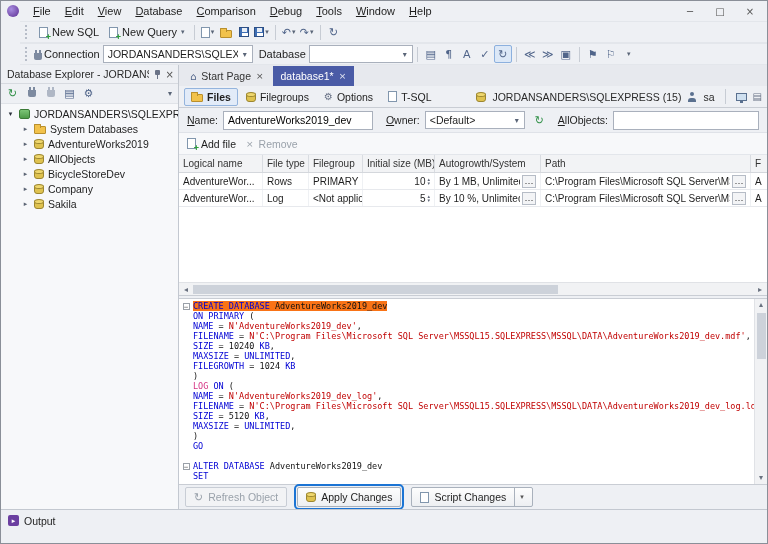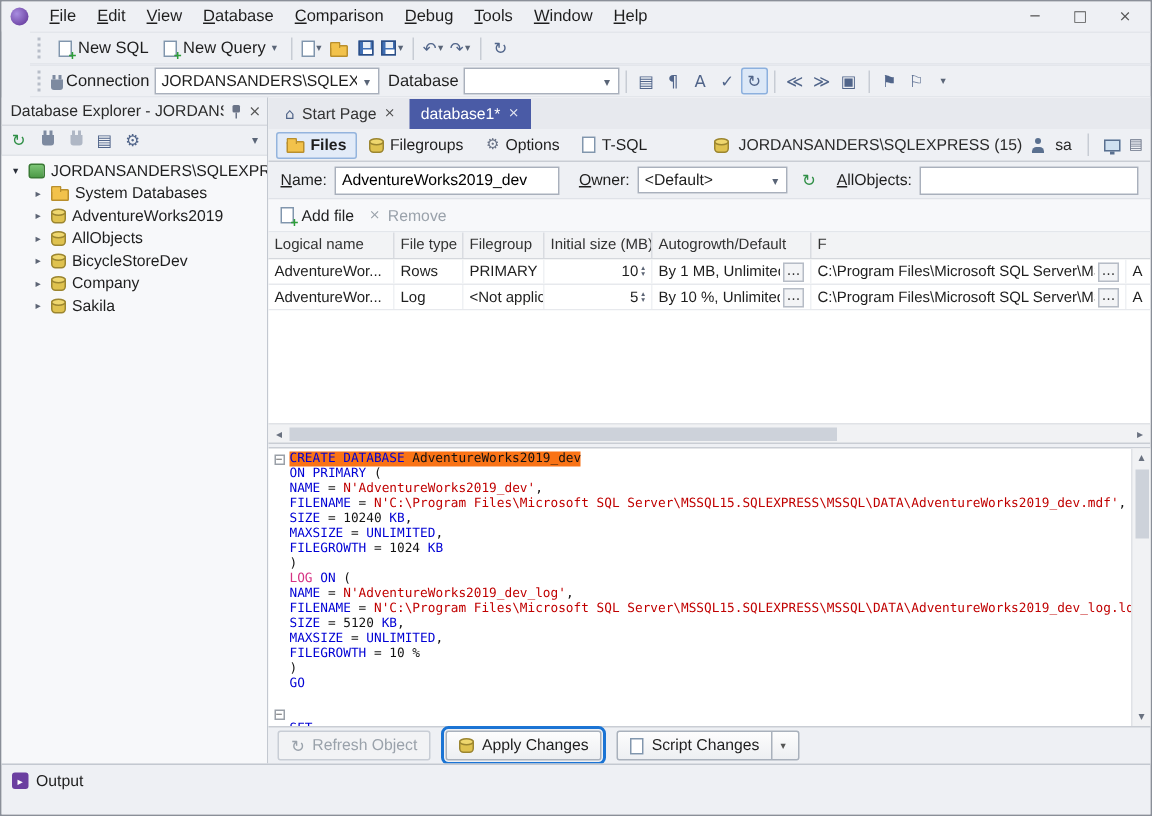--- a/index.html
+++ b/index.html
@@ -394,21 +394,22 @@
           <span>Remove</span>
         </div>
       </div>
 
       <div class="grid">
         <div class="grid-header">
           <span class="gh c-logical">Logical name</span>
           <span class="gh c-type">File type</span>
           <span class="gh c-fg">Filegroup</span>
           <span class="gh c-size">Initial size (MB)</span>
-          <span class="gh c-auto">Autogrowth/Default</span>
+          <span class="gh c-auto">Autogrowth/System</span>
+          <span class="gh c-path">Path</span>
           <span class="gh c-clip">F</span>
         </div>
         <div>
 
         <div class="grid-row">
               <span class="gc c-logical">AdventureWor...</span>
               <span class="gc c-type">Rows</span>
               <span class="gc c-fg">PRIMARY</span>
               <span class="gc c-size">
                 <span>10</span>
@@ -467,25 +468,24 @@
             <div class="cl"><span class="fold"></span><span><span class="tok-k">FILENAME</span><span class="tok-p"> = </span><span class="tok-s">N'C:\Program Files\Microsoft SQL Server\MSSQL15.SQLEXPRESS\MSSQL\DATA\AdventureWorks2019_dev.mdf'</span><span class="tok-p">,</span></span></div>
             <div class="cl"><span class="fold"></span><span><span class="tok-k">SIZE</span><span class="tok-p"> = 10240 </span><span class="tok-k">KB</span><span class="tok-p">,</span></span></div>
             <div class="cl"><span class="fold"></span><span><span class="tok-k">MAXSIZE</span><span class="tok-p"> = </span><span class="tok-k">UNLIMITED</span><span class="tok-p">,</span></span></div>
             <div class="cl"><span class="fold"></span><span><span class="tok-k">FILEGROWTH</span><span class="tok-p"> = 1024 </span><span class="tok-k">KB</span></span></div>
             <div class="cl"><span class="fold"></span><span><span class="tok-p">)</span></span></div>
             <div class="cl"><span class="fold"></span><span><span class="tok-m">LOG</span><span class="tok-p"> </span><span class="tok-k">ON</span><span class="tok-p"> (</span></span></div>
             <div class="cl"><span class="fold"></span><span><span class="tok-k">NAME</span><span class="tok-p"> = </span><span class="tok-s">N'AdventureWorks2019_dev_log'</span><span class="tok-p">,</span></span></div>
             <div class="cl"><span class="fold"></span><span><span class="tok-k">FILENAME</span><span class="tok-p"> = </span><span class="tok-s">N'C:\Program Files\Microsoft SQL Server\MSSQL15.SQLEXPRESS\MSSQL\DATA\AdventureWorks2019_dev_log.ldf'</span></span></div>
             <div class="cl"><span class="fold"></span><span><span class="tok-k">SIZE</span><span class="tok-p"> = 5120 </span><span class="tok-k">KB</span><span class="tok-p">,</span></span></div>
             <div class="cl"><span class="fold"></span><span><span class="tok-k">MAXSIZE</span><span class="tok-p"> = </span><span class="tok-k">UNLIMITED</span><span class="tok-p">,</span></span></div>
-            <div class="cl"><span class="fold"></span><span><span class="tok-k">FILEGROWTH</span><span class="tok-p"> = 10 %</span></span></div>
             <div class="cl"><span class="fold"></span><span><span class="tok-p">)</span></span></div>
             <div class="cl"><span class="fold"></span><span><span class="tok-k">GO</span></span></div>
             <div class="cl"><span class="fold"></span><span></span></div>
-            <div class="cl"><span class="fold"><span class="fold-box g">−</span></span></div>
+            <div class="cl"><span class="fold"><span class="fold-box g">−</span></span><span><span class="tok-k">ALTER DATABASE</span><span class="tok-p"> AdventureWorks2019_dev</span></span></div>
             <div class="cl"><span class="fold"></span><span><span class="tok-k">SET</span></span></div>
           </div>
         <div class="vscroll">
           <span class="sc-btn g">▴</span>
           <span class="v-thumb"></span>
           <span class="v-fill"></span>
           <span class="sc-btn g">▾</span>
         </div>
       </div>
 

